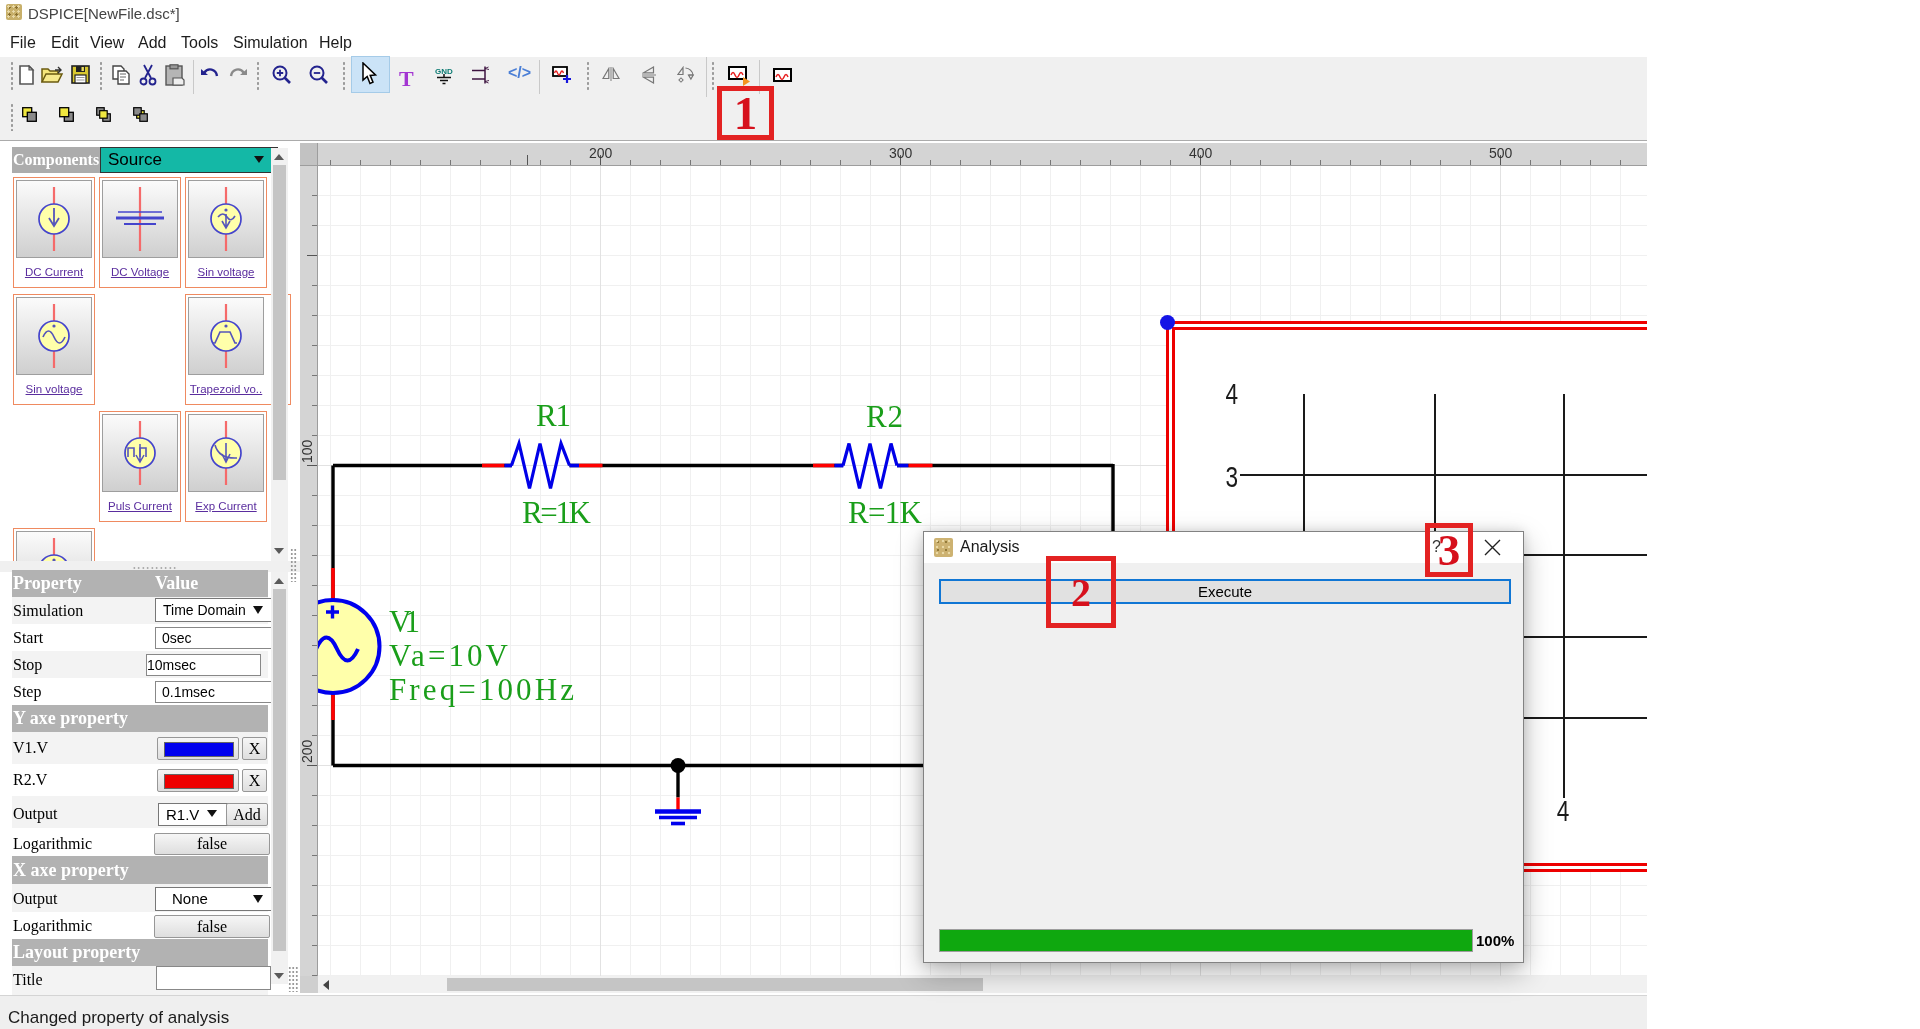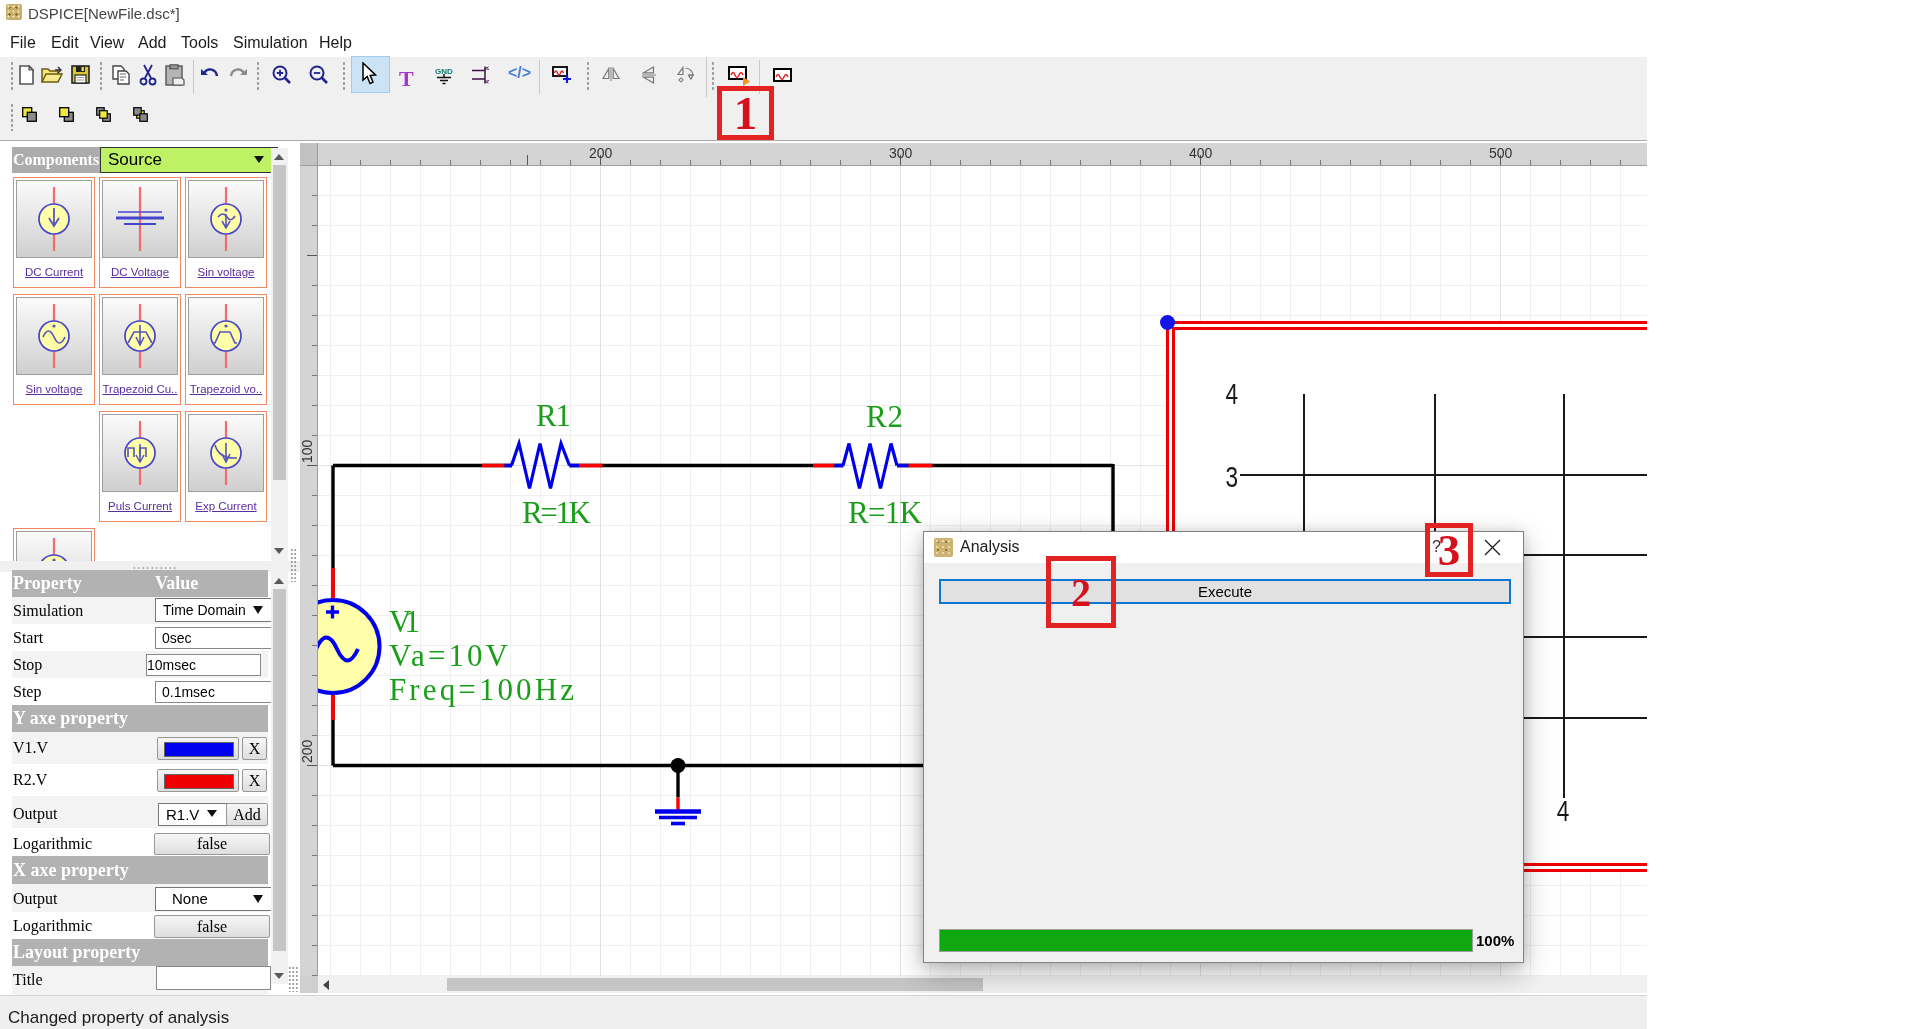--- a/index.html
+++ b/index.html
@@ -16,21 +16,21 @@
   #menubar{left:0;top:28px;width:1920px;height:29px;background:#fff;}
   .menuitem{position:absolute;top:34px;font-size:16px;color:#1c1c1c;}
   #toolbar{left:0;top:57px;width:1920px;height:83px;background:#f0f0f0;border-bottom:1px solid #ababab;}
   .tsep{position:absolute;top:3px;width:1px;height:34px;background:#c9c9c9;}
   .thandle{position:absolute;width:4px;background-image:radial-gradient(#9a9a9a 0.9px, transparent 1.2px);background-size:4px 5px;}
   .selbtn{position:absolute;left:351px;top:0px;width:37px;height:35px;background:#cbe3f7;border:1px solid #a5cbe8;}
   
   #leftpanel{left:0;top:141px;width:300px;height:854px;background:#fff;}
   #compheader{left:12px;top:6px;width:88px;height:26px;background:#acacac;color:#fff;
      font-family:"Liberation Serif",serif;font-weight:bold;font-size:16px;line-height:26px;text-align:center;}
-  #compselect{left:100px;top:6px;width:169px;height:24px;background:#bef264;border:1px solid #333;
+  #compselect{left:100px;top:6px;width:169px;height:24px;background:#14b8a6;border:1px solid #333;
      font-size:17px;line-height:24px;padding-left:7px;color:#000;}
   .cell{position:absolute;width:80px;height:109px;border:1px solid #ef8a60;background:#fff;}
   .cellimg{position:absolute;left:2px;top:2px;width:74px;height:76px;border:1px solid #9e9e9e;
      background:linear-gradient(#fbfbfb,#cfcfcf);}
   .celllab{position:absolute;left:0;top:88px;width:80px;text-align:center;
      font-family:Liberation Sans, sans-serif;font-size:11.5px;color:#5a2d9e;text-decoration:underline;white-space:nowrap;}
   
   .sbtrack{position:absolute;background:#f1f1f1;}
   .sbthumb{position:absolute;background:#c5c5c5;}
   .arr{position:absolute;width:0;height:0;}
@@ -289,30 +289,21 @@
 
     <div class="cell" style="left:13px;top:153px;">
       <div class="cellimg"><svg width="74" height="76">
         <line x1="37" y1="6" x2="37" y2="70" stroke="#f56a6a" stroke-width="2.2"></line>
         <circle cx="37" cy="38" r="15" fill="#ffffaa" stroke="#4444cc" stroke-width="1.7"></circle>
         <circle cx="37" cy="28" r="1.6" fill="#5555bb"></circle>
         <path d="M26 39 q5.5 -12 11 0 q5.5 12 11 0" fill="none" stroke="#5555bb" stroke-width="1.7"></path>
       </svg></div>
       <div class="celllab">Sin voltage</div>
     </div>
-    <div class="cell" style="left:99px;top:153px;">
-      <div class="cellimg"><svg width="74" height="76">
-        <line x1="37" y1="6" x2="37" y2="70" stroke="#f56a6a" stroke-width="2.2"></line>
-        <circle cx="37" cy="38" r="15" fill="#ffffaa" stroke="#4444cc" stroke-width="1.7"></circle>
-        <path d="M25 45 l6 -11 h12 l6 11" fill="none" stroke="#5555bb" stroke-width="1.6"></path>
-        <path d="M37 27 v19 m-4 -7 l4 8 l4 -8" fill="none" stroke="#5555bb" stroke-width="1.6"></path>
-      </svg></div>
-      <div class="celllab">Trapezoid Cu..</div>
-    </div>
-    <div class="cell" style="left:185px;top:153px;">
+    <div class="cell" style="left:185px;top:153px;padding-left:24px;">
       <div class="cellimg"><svg width="74" height="76">
         <line x1="37" y1="6" x2="37" y2="70" stroke="#f56a6a" stroke-width="2.2"></line>
         <circle cx="37" cy="38" r="15" fill="#ffffaa" stroke="#4444cc" stroke-width="1.7"></circle>
         <circle cx="37" cy="28" r="1.6" fill="#5555bb"></circle>
         <path d="M24 45 l2 0 l5 -11 h10 l5 11 l2 0" fill="none" stroke="#5555bb" stroke-width="1.7"></path>
       </svg></div>
       <div class="celllab">Trapezoid vo..</div>
     </div>
 
     <div class="cell" style="left:99px;top:270px;">

